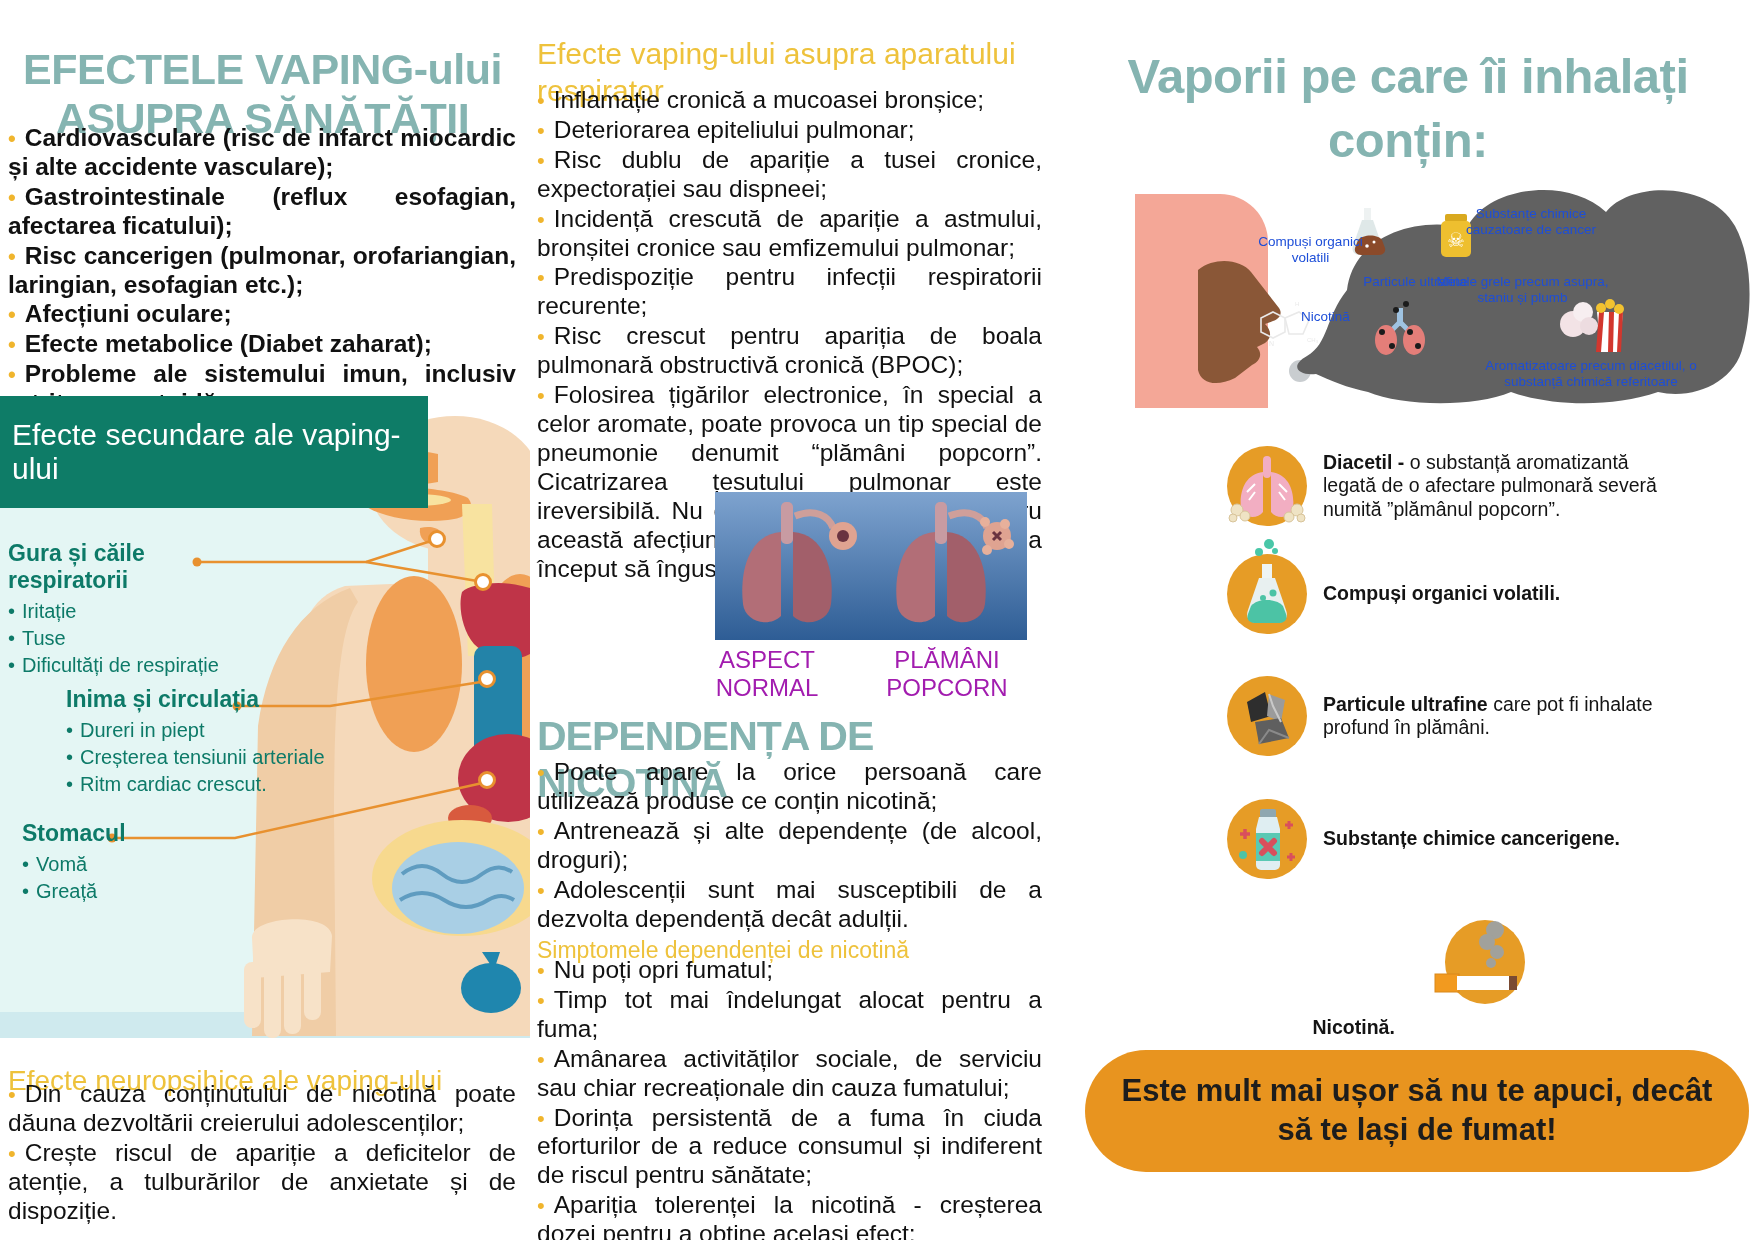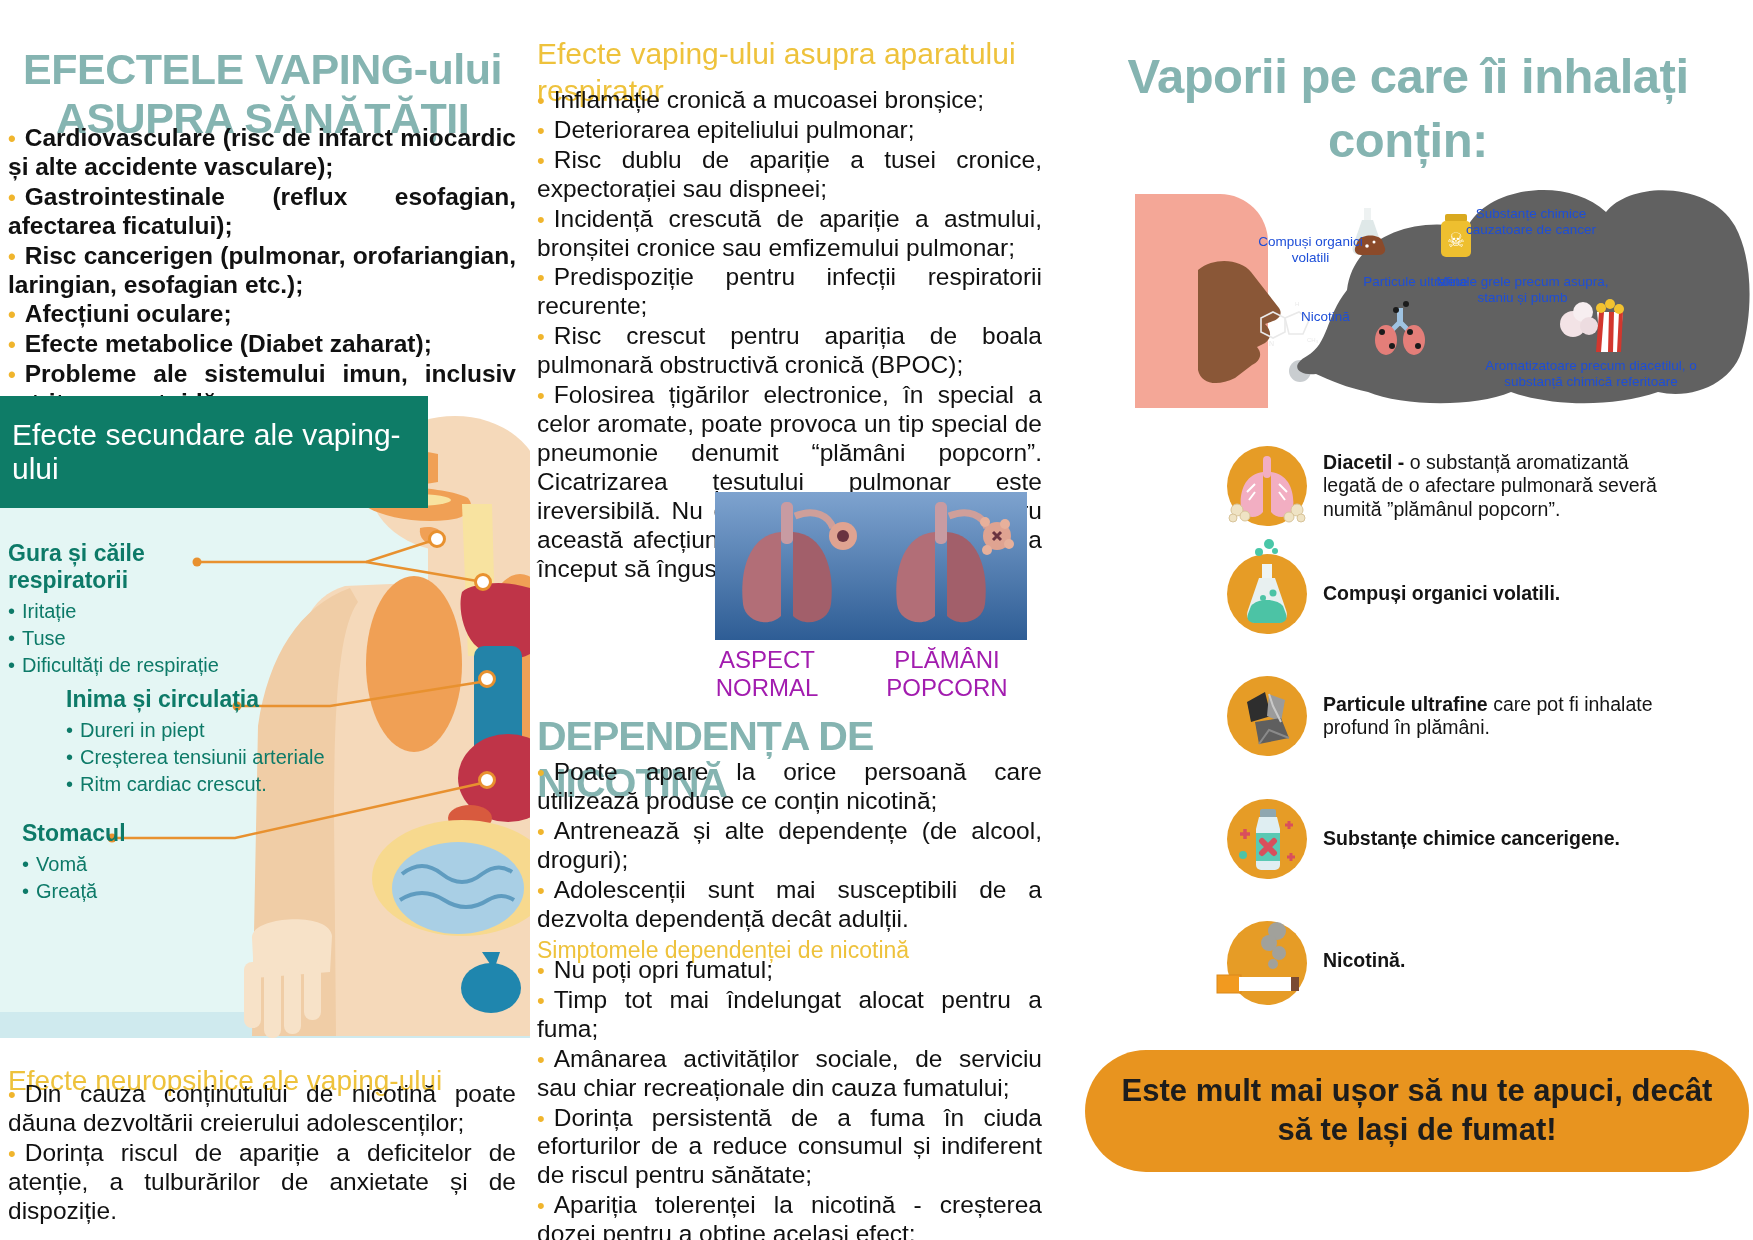--- a/index.html
+++ b/index.html
@@ -51,21 +51,21 @@
   .cl0{left:195px;top:66px;width:105px;}
   .cl1{left:398px;top:38px;width:140px;}
   .cl2{left:300px;top:106px;width:105px;}
   .cl3{left:362px;top:106px;width:195px;}
   .cl4{left:238px;top:141px;width:70px;text-align:left;}
   .cl5{left:408px;top:190px;width:240px;}
   .srow{position:absolute;left:1225px;width:520px;height:86px;display:flex;align-items:center;gap:14px;}
   .srow svg{flex:none;overflow:visible;}
   .stext{width:345px;font-size:19.5px;line-height:1.2;color:#141414;}
   .stext b{font-weight:bold;}
-  .r1{top:443px;}.r2{top:551px;}.r3{top:673px;}.r4{top:796px;}.r5{top:918px;}
+  .r1{top:443px;}.r2{top:551px;}.r3{top:673px;}.r4{top:796px;}.r5{top:918px;flex-direction:column;}
   .banner{left:1085px;top:1050px;width:664px;height:122px;background:#e8941f;border-radius:62px;
           display:flex;align-items:center;justify-content:center;text-align:center;
           font-size:31px;font-weight:bold;color:#1d1d1d;padding:0 30px;box-sizing:border-box;line-height:1.25;}
 </style>
 </head>
 <body>
 
 <div class="page">
 
   <h1 class="abs teal-title l-title">EFECTELE VAPING-ului ASUPRA SĂNĂTĂȚII</h1>
@@ -168,21 +168,21 @@
           <div class="blitem"><span class="dot2">•</span><span>Greață</span></div>
         </div>
     </div>
   </div>
 
   <h2 class="abs yellow-h neuro-h">Efecte neuropsihice ale vaping-ului</h2>
   <div class="abs bullets neuro-b">
 
       <div class="bullet"><span class="dot">•</span><span>Din cauza conținutului de nicotină poate dăuna dezvoltării creierului adolescenților;</span></div>
 
-      <div class="bullet"><span class="dot">•</span><span>Dorința riscul de apariție a deficitelor de atenție, a tulburărilor de anxietate și de dispoziție.</span></div>
+      <div class="bullet"><span class="dot">•</span><span>Crește riscul de apariție a deficitelor de atenție, a tulburărilor de anxietate și de dispoziție.</span></div>
     </div>
 
   <h2 class="abs yellow-h m-resp-h">Efecte vaping-ului asupra aparatului respirator</h2>
   <div class="abs bullets m-resp-b">
 
       <div class="bullet"><span class="dot">•</span><span>Inflamație cronică a mucoasei bronșice;</span></div>
 
       <div class="bullet"><span class="dot">•</span><span>Deteriorarea epiteliului pulmonar;</span></div>
 
       <div class="bullet"><span class="dot">•</span><span>Risc dublu de apariție a tusei cronice, expectorației sau dispneei;</span></div>

